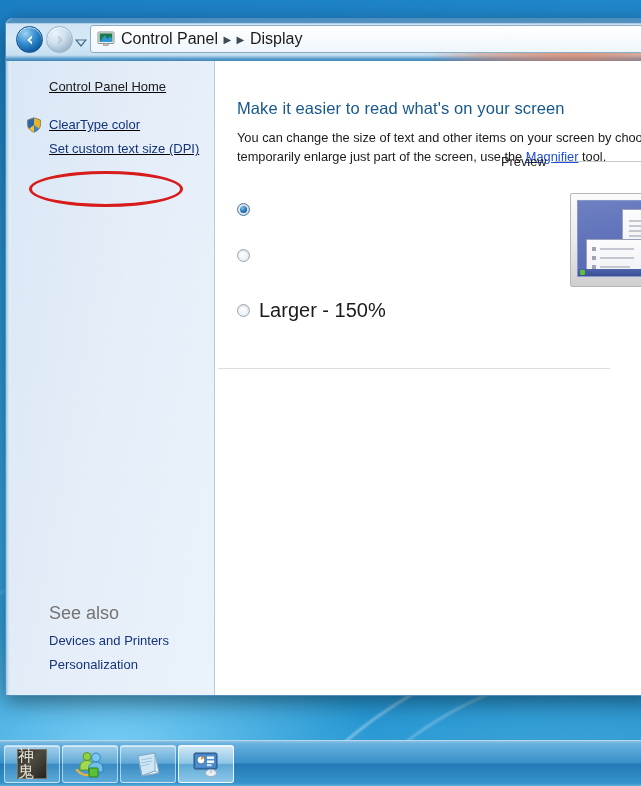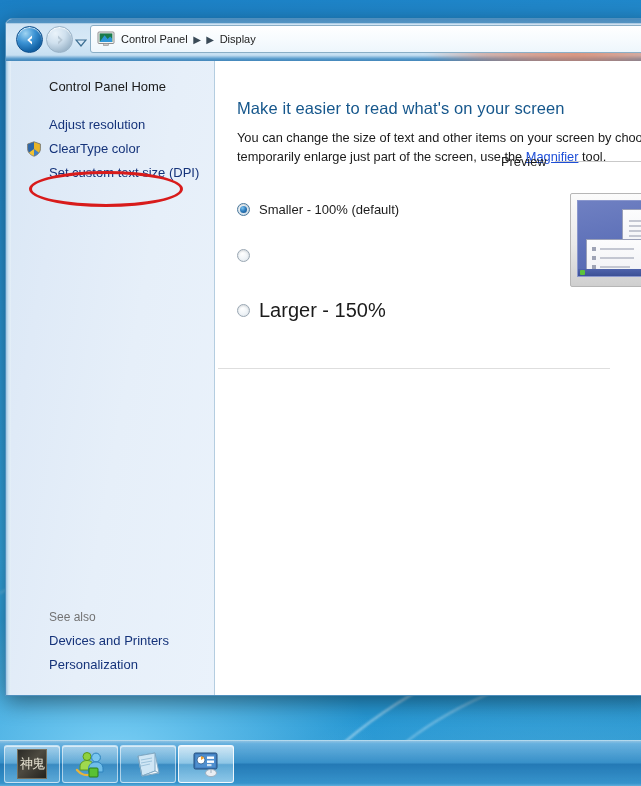--- a/index.html
+++ b/index.html
@@ -114,21 +114,21 @@
     align-items: center;
     padding: 0 4px;
     overflow: hidden;
   }
   #addr-icon {
     width: 18px; height: 16px;
     margin: 0 3px 0 2px;
     flex: none;
   }
   .crumb {
-    font-size: 11px;
+    font-size: 16px;
     color: #1c1c1c;
     padding: 1px 3px;
     white-space: nowrap;
     cursor: pointer;
   }
   .crumb-sep {
     flex: none;
     width: 13px;
     text-align: center;
     color: #3a4a57;
@@ -152,20 +152,21 @@
     background: linear-gradient(90deg, #9cc4e0 0%, #cfe3f2 45%, #e7f0f8 100%);
   }
 
   #sidebar {
     width: 204px;
     flex: none;
     position: relative;
     background: linear-gradient(100deg, #d9e7f5 0%, #dfeaf7 22%, #e6eff9 55%, #eaf2fb 100%);
     border-right: 1px solid #b4cde0;
     padding-top: 14px;
+    text-decoration: underline;
   }
 
   .side-link {
     display: block;
     position: relative;
     font-size: 13px;
     color: #15337a;
     padding: 4px 6px 4px 38px;
     line-height: 16px;
     cursor: pointer;
@@ -179,21 +180,21 @@
     left: 15px; top: 4px;
     width: 16px; height: 16px;
   }
 
   #seealso {
     position: absolute;
     left: 0; right: 0;
     bottom: 18px;
   }
   .seealso-head {
-    font-size: 12px;
+    font-size: 18px;
     color: #737373;
     padding: 2px 6px 5px 38px;
   }
 
   
   #annot {
     position: absolute;
     left: 18px;
     top: 110px;
     width: 154px;
@@ -394,21 +395,21 @@
     background: linear-gradient(180deg, rgba(255,255,255,0.70) 0%, rgba(205,238,252,0.58) 48%, rgba(150,212,242,0.52) 52%, rgba(200,235,252,0.60) 100%);
     border-color: rgba(255,255,255,0.85);
   }
   .ticon { width: 30px; height: 30px; display: block; }
   .game-icon {
     width: 30px; height: 30px;
     background: linear-gradient(135deg, #2b2a26 0%, #4d4a40 45%, #23221e 100%);
     border: 1px solid #76705e;
     display: flex; align-items: center; justify-content: center;
     color: #e6e2d2;
-    font-size: 13px;
+    font-size: 16px;
     font-family: "DejaVu Sans", sans-serif;
     line-height: 1;
     letter-spacing: -1px;
   }
 </style>
 </head>
 <body>
 
 <div id="desktop">
   <div class="streak s1"></div>
@@ -455,21 +456,20 @@
   </div>
 
   <div id="body">
 
     <div id="leftrail"></div>
 
     <div id="sidebar">
 
       <div class="side-link home">Control Panel Home</div>
 
-      <div class="side-link">Adjust resolution</div>
 
       <div class="side-link">
         <svg class="shield-icon" viewBox="0 0 16 16">
           <path d="M8 0.8 L14.4 3 L14.4 7.6 C14.4 11.4 11.6 14.2 8 15.2 C4.4 14.2 1.6 11.4 1.6 7.6 L1.6 3 Z" fill="#f2c12e"></path>
           <path d="M8 0.8 L14.4 3 L14.4 7.6 C14.4 11.4 11.6 14.2 8 15.2 L8 0.8 Z" fill="#3f7fc4"></path>
           <path d="M8 0.8 L1.6 3 L1.6 7.6 C1.6 9.2 2.1 10.6 2.9 11.8 L8 8 Z" fill="#2d66a8"></path>
           <path d="M8 8 L13.1 11.8 C13.9 10.6 14.4 9.2 14.4 7.6 L14.4 3 L8 0.8 Z" fill="#e8b427"></path>
           <path d="M8 0.8 L14.4 3 L14.4 7.6 C14.4 11.4 11.6 14.2 8 15.2 C4.4 14.2 1.6 11.4 1.6 7.6 L1.6 3 Z" fill="none" stroke="#7a7a7a" stroke-width="0.8"></path>
         </svg>
         <span>ClearType color</span>
@@ -496,21 +496,20 @@
         <span>You can change the size of text and other items on your screen by choosing on</span>
         <span class="line2">
           <span>temporarily enlarge just part of the screen, use the </span><span class="inline-link">Magnifier</span><span> tool.</span>
         </span>
       </div>
 
       <div id="options">
 
         <div class="opt o1">
           <span class="radio checked"></span>
-          <span class="opt-label">Smaller - 100% (default)</span>
         </div>
 
         <div class="opt o2">
           <span class="radio"></span>
         </div>
 
         <div class="opt o3">
           <span class="radio"></span>
           <span class="opt-label">Larger - 150%</span>
         </div>

